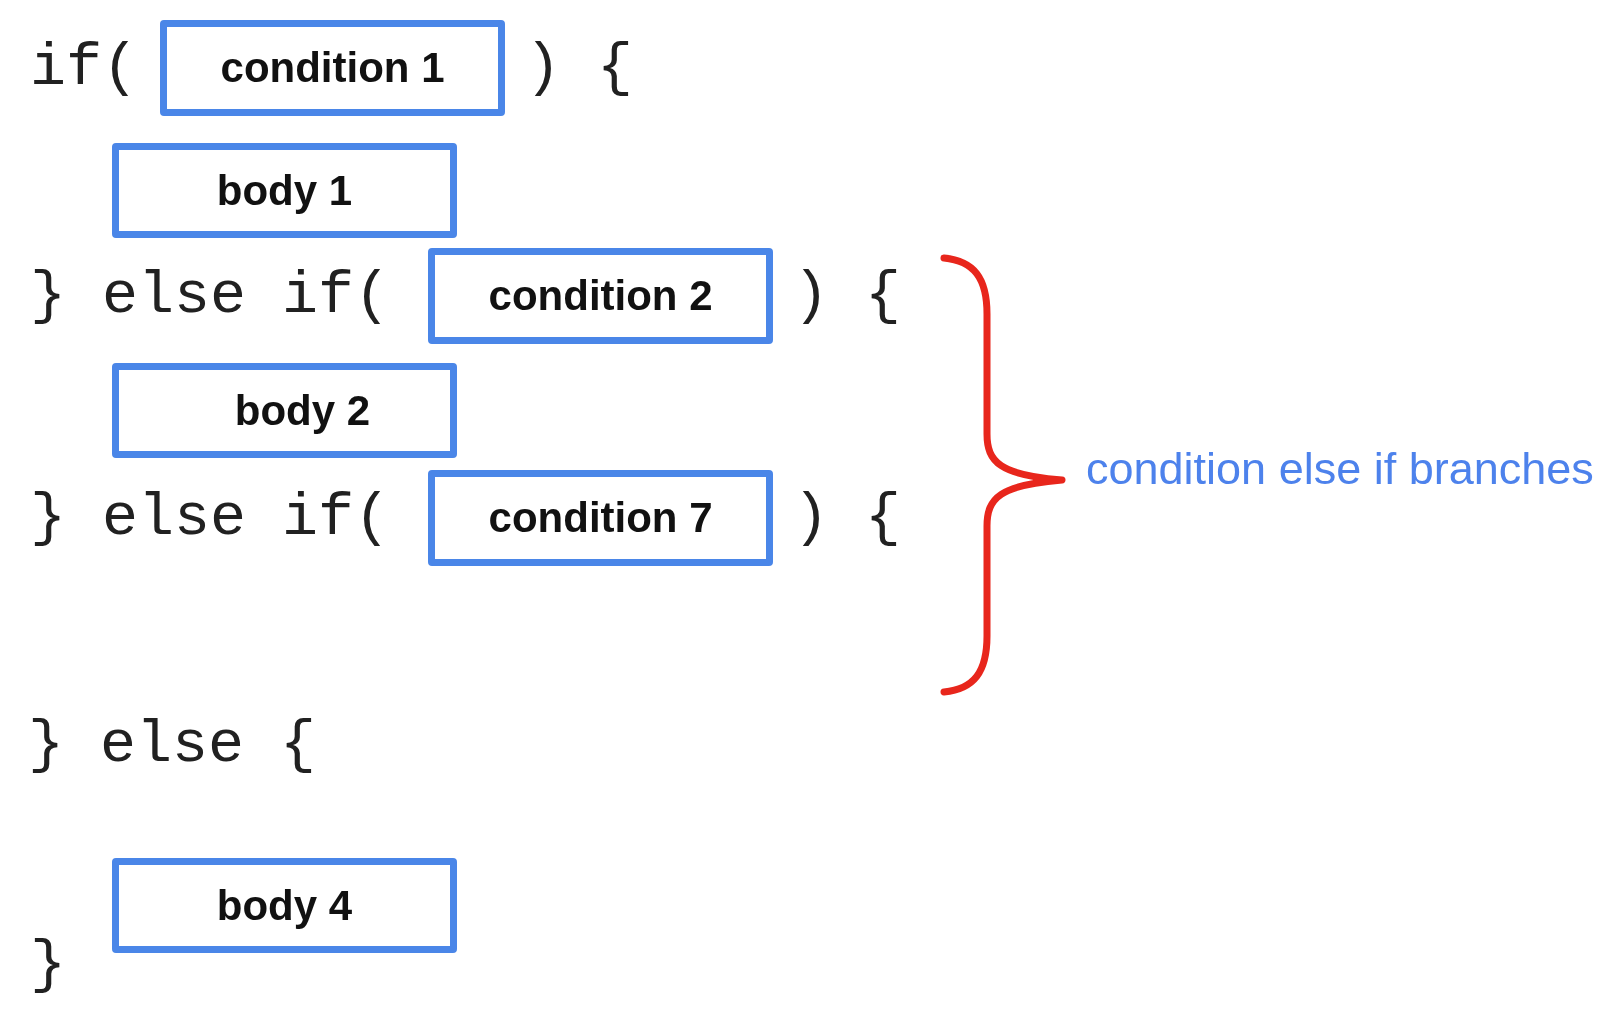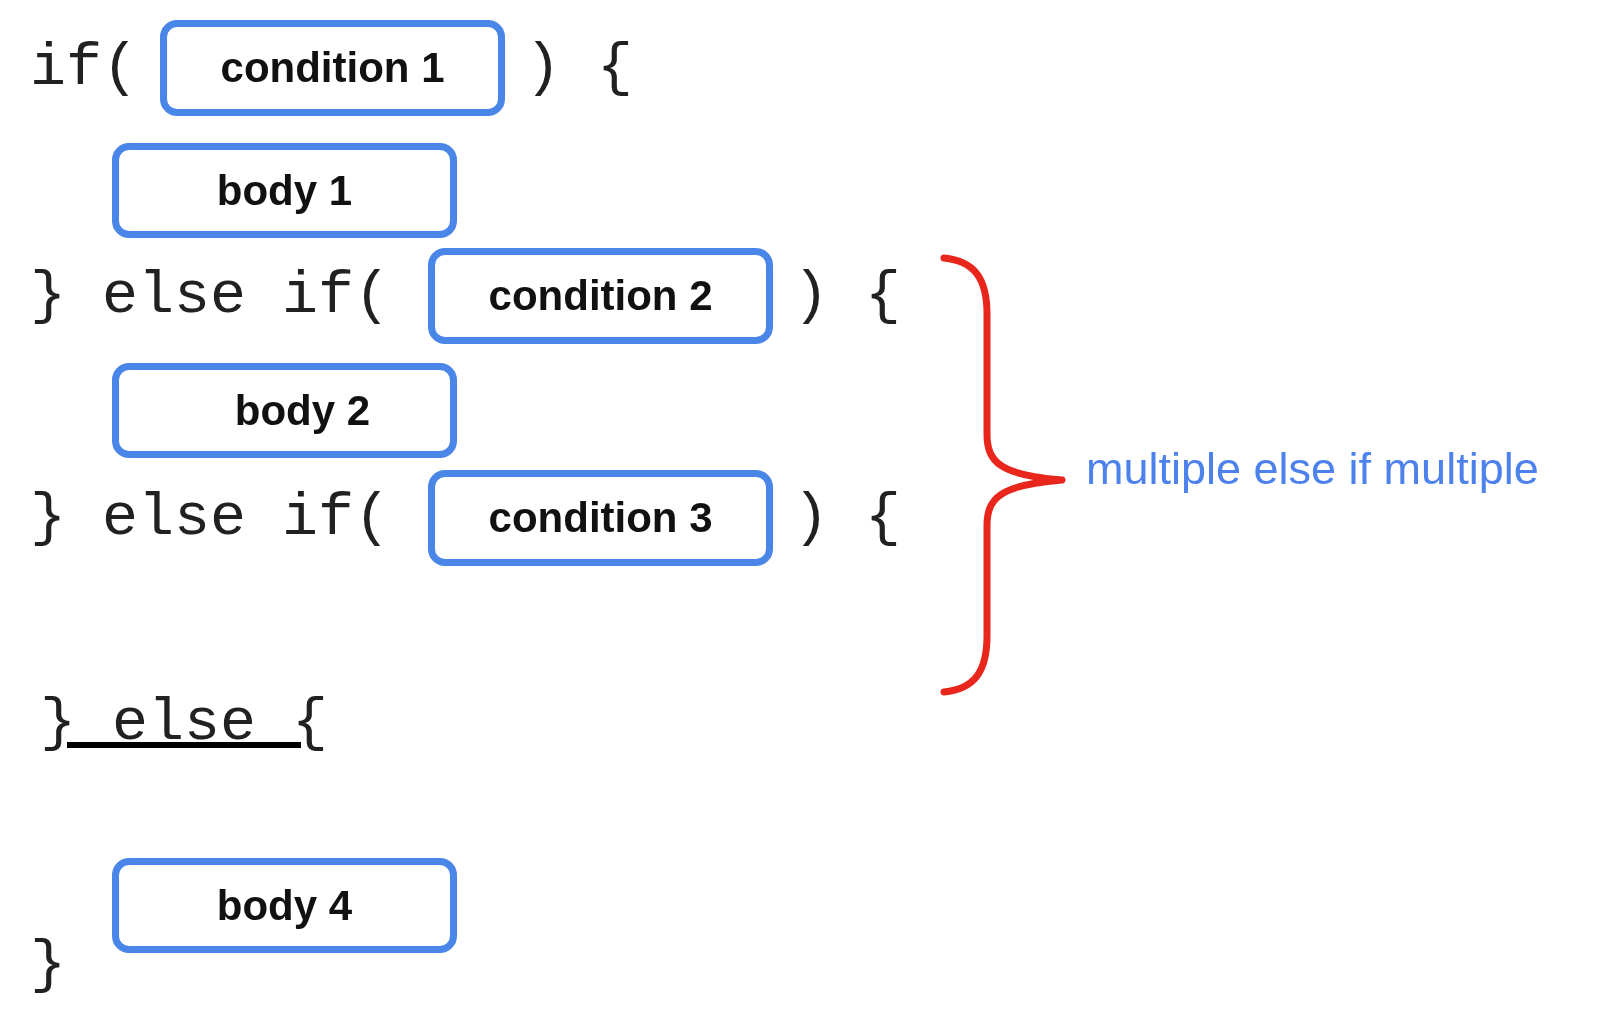--- a/index.html
+++ b/index.html
@@ -26,41 +26,41 @@
     font-family: "Liberation Mono", monospace;
     font-size: 60px;
     font-weight: 400;
     color: #212121;
     white-space: pre;
     letter-spacing: 0;
   }
   
   .token-box {
     border: 7px solid #4a86e8;
-    border-radius: 17px;
+    border-radius: 4px;
     background: #ffffff;
     display: flex;
     align-items: center;
     justify-content: center;
   }
   .token-box .token-label {
     font-family: "Liberation Sans", sans-serif;
     font-weight: 700;
     font-size: 42px;
     color: #111111;
     white-space: pre;
   }
   .cond-box { width: 345px; height: 96px; }
   .body-box { position: absolute; left: 112px; width: 345px; height: 95px; }
 
   
   #row-if        { top: 20px;  height: 96px; padding-left: 30px; }
   #row-elseif-2  { top: 248px; height: 96px; padding-left: 30px; }
   #row-elseif-3  { top: 470px; height: 96px; padding-left: 30px; }
-  #row-else      { top: 691px; height: 64px; padding-left: 40px; text-decoration: underline; }
+  #row-else      { top: 713px; height: 64px; padding-left: 28px; }
   #row-close     { top: 933px; height: 64px; padding-left: 30px; }
 
   #box-body-1 { top: 143px; }
   #box-body-2 { top: 363px; padding-left: 36px; }
   #box-body-3 { top: 578px; }
   #box-body-4 { top: 858px; }
 
   .ml-box-if   { margin-left: 22px; }
   .ml-box-elif { margin-left: 38px; }
   .ml-suffix   { margin-left: 20px; }
@@ -115,21 +115,21 @@
     <span class="code ml-suffix">) {</span>
   </div>
 
   <div class="token-box body-box" id="box-body-2">
     <span class="token-label">body 2</span>
   </div>
 
   <div class="code-row" id="row-elseif-3">
     <span class="code">} else if(</span>
     <span class="token-box cond-box ml-box-elif">
-      <span class="token-label">condition 3</span>
+      <span class="token-label">condition 7</span>
     </span>
     <span class="code ml-suffix">) {</span>
   </div>
 
 
   <div class="code-row" id="row-else">
     <span class="code">} else {</span>
   </div>
 
   <div class="token-box body-box" id="box-body-4">
@@ -143,15 +143,15 @@
   <svg id="brace-svg" viewBox="0 0 150 446" aria-hidden="true">
     <path d="M 14 6
              C 44 9, 57 26, 57 62
              L 57 182
              C 57 210, 70 223, 132 228
              C 70 233, 57 246, 57 274
              L 57 384
              C 57 420, 44 437, 14 440"></path>
   </svg>
 
-  <div class="annotation-label">multiple else if multiple</div>
+  <div class="annotation-label">condition else if branches</div>
 
 </div>
 
 </body></html>

